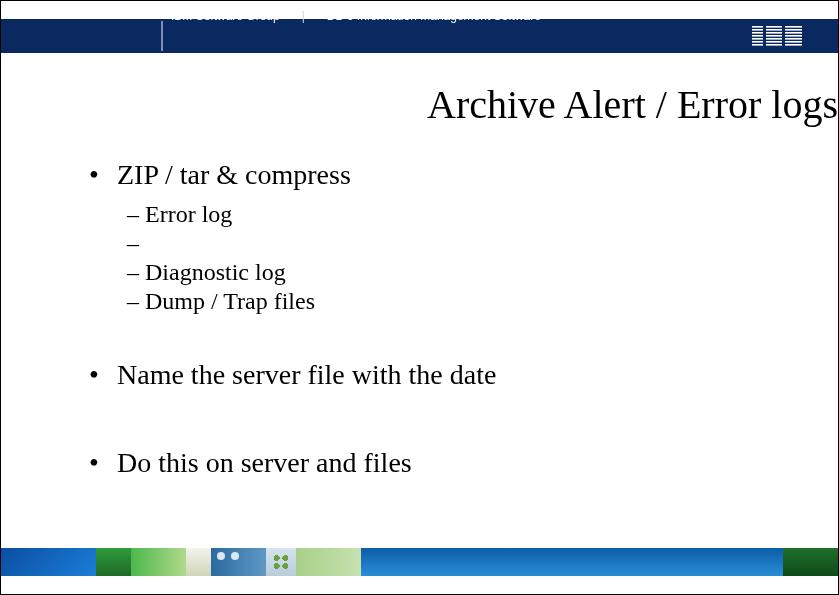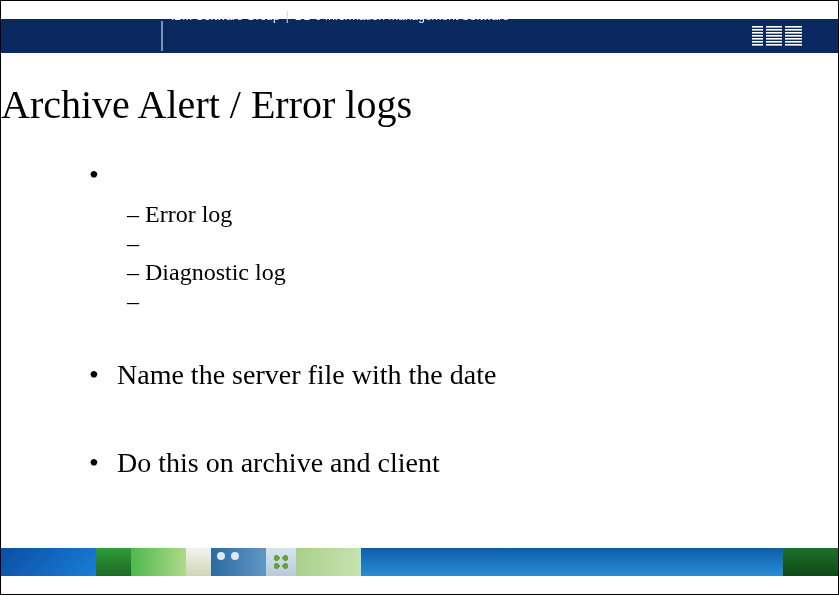--- a/index.html
+++ b/index.html
@@ -20,21 +20,21 @@
     background: #0a2960;
   }
   .header-text {
     position: absolute;
     left: 170px;
     top: 8px;
     font-size: 12px;
     color: #fff;
     display: flex;
     align-items: center;
-    gap: 0;
+    gap: 16px;
   }
   .header-divider {
     width: 2px;
     height: 30px;
     background: #7d91b6;
     position: absolute;
     left: 160px;
     top: 20px;
   }
   .header-sep {
@@ -50,21 +50,21 @@
     letter-spacing: 1px;
     font-size: 18px;
     line-height: 1;
   }
   .ibm-logo svg { display: block; }
   .title {
     position: absolute;
     top: 80px;
     left: 0;
     right: 0;
-    text-align: left;
+    text-align: right;
     font-family: "Times New Roman", Times, serif;
     font-size: 40px;
     color: #000;
   }
   .content {
     position: absolute;
     top: 158px;
     left: 88px;
     right: 60px;
   }
@@ -157,49 +157,51 @@
       </g>
     </svg>
   </div>
 
   <div class="title">Archive Alert / Error logs</div>
 
   <div class="content">
 
     <div class="bullet-l1">
       <span class="dot">•</span>
+      <span>ZIP / tar &amp; compress</span>
     </div>
 
     <div class="bullet-l2">
       <span class="dash">–</span>
       <span>Error log</span>
     </div>
     <div class="bullet-l2">
       <span class="dash">–</span>
     </div>
     <div class="bullet-l2">
       <span class="dash">–</span>
       <span>Diagnostic log</span>
     </div>
     <div class="bullet-l2">
       <span class="dash">–</span>
+      <span>Dump / Trap files</span>
     </div>
 
     <div class="spacer-lg"></div>
 
     <div class="bullet-l1">
       <span class="dot">•</span>
       <span>Name the server file with the date</span>
     </div>
 
     <div class="spacer-lg2"></div>
 
     <div class="bullet-l1">
       <span class="dot">•</span>
-      <span>Do this on archive and client</span>
+      <span>Do this on server and files</span>
     </div>
 
   </div>
 
   <div class="footer">
     <div class="seg seg-a"></div>
     <div class="seg seg-b"></div>
     <div class="seg seg-c"></div>
     <div class="seg seg-d"></div>
     <div class="seg seg-e"></div>

